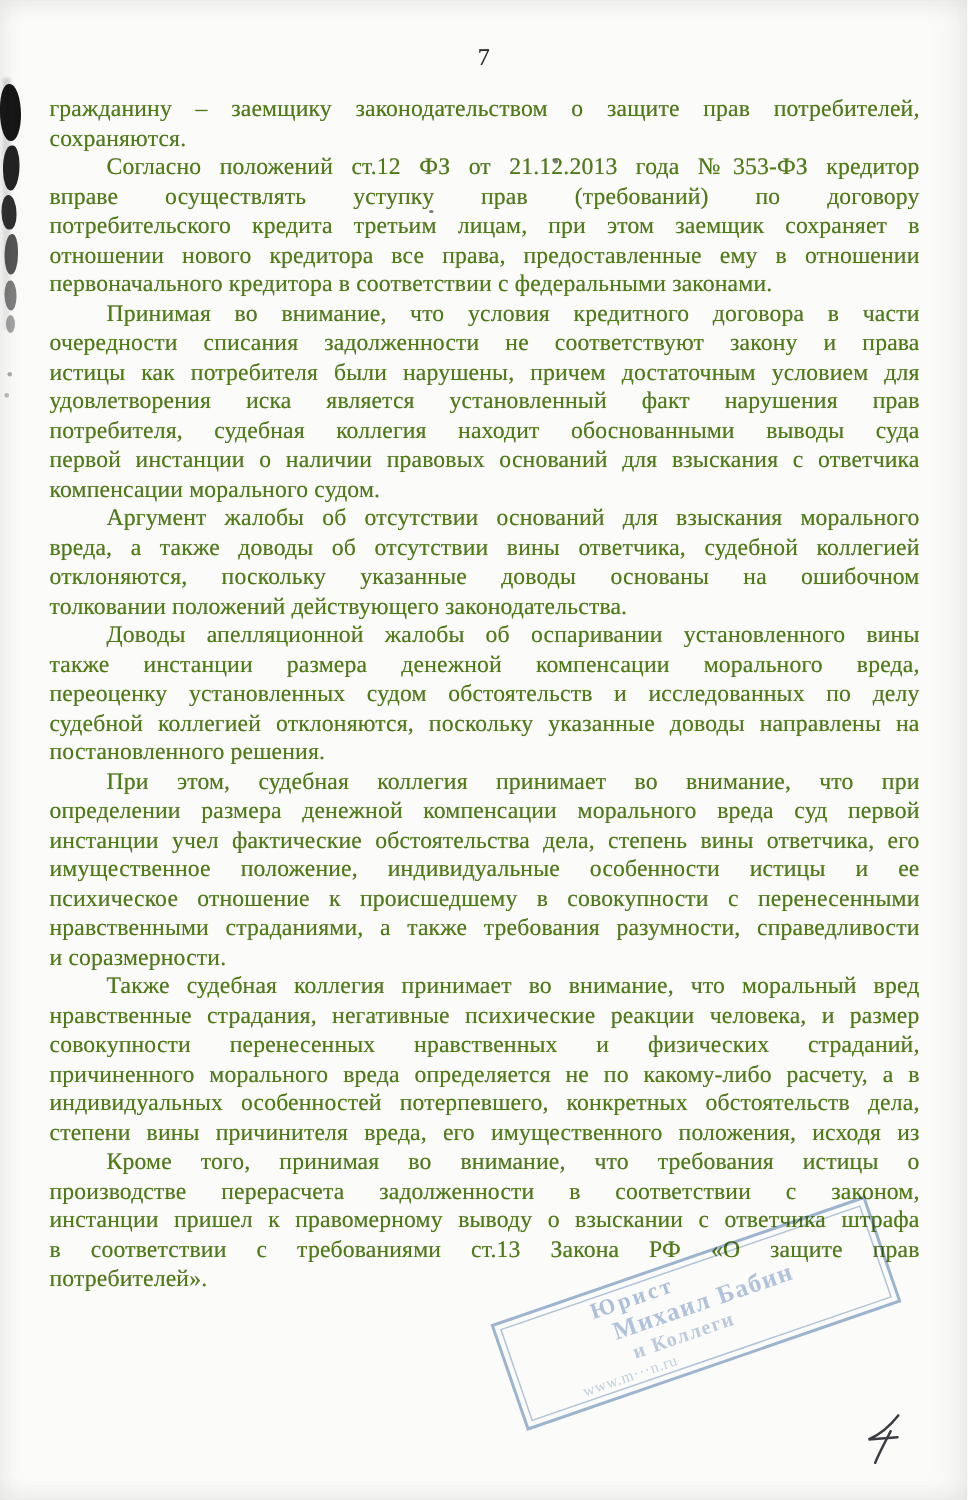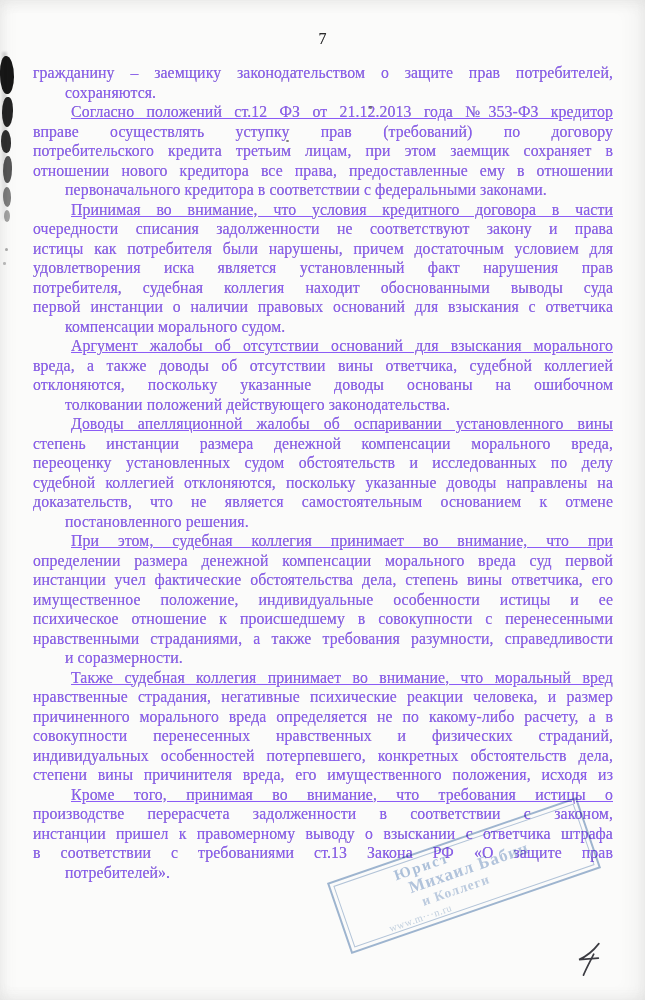--- a/index.html
+++ b/index.html
@@ -31,34 +31,34 @@
     text-align: center;
     font-size: 16px;
     color: #2b2b2d;
     text-shadow: 0 0 0.5px rgba(40,40,40,0.5);
   }
 
   .doc-body {
     position: absolute;
     left: 33px; top: 63px;
     width: 580px;
-    color: #8b5cf6;
+    color: #4d7c0f;
     font-size: 15.8px;
     line-height: 19.5px;
     letter-spacing: 0.1px;
     text-shadow: 0 0 0.5px rgba(30,30,30,0.45);
   }
   .line {
     height: 19.5px;
     text-align: justify;
     text-align-last: justify;
     overflow: visible;
   }
-  .line.last { text-align-last: left; margin-left: 32px; }
-  .line.indent { text-indent: 38px; text-decoration: underline; }
+  .line.last { text-align-last: left; }
+  .line.indent { text-indent: 38px; }
 
   
   .stamp {
     position: absolute;
     left: 332px; top: 838px;
     width: 264px; height: 75px;
     transform: rotate(-19deg);
     transform-origin: center center;
     border: 2px solid rgba(133, 163, 199, 0.78);
     mix-blend-mode: multiply;
@@ -124,36 +124,35 @@
       <div class="line">истицы как потребителя были нарушены, причем достаточным условием для</div>
       <div class="line">удовлетворения иска является установленный факт нарушения прав</div>
       <div class="line">потребителя, судебная коллегия находит обоснованными выводы суда</div>
       <div class="line">первой инстанции о наличии правовых оснований для взыскания с ответчика</div>
       <div class="line last">компенсации морального судом.</div>
       <div class="line indent">Аргумент жалобы об отсутствии оснований для взыскания морального</div>
       <div class="line">вреда, а также доводы об отсутствии вины ответчика, судебной коллегией</div>
       <div class="line">отклоняются, поскольку указанные доводы основаны на ошибочном</div>
       <div class="line last">толковании положений действующего законодательства.</div>
       <div class="line indent">Доводы апелляционной жалобы об оспаривании установленного вины</div>
-      <div class="line">степень инстанции размера денежной компенсации морального вреда,</div>
+      <div class="line">также инстанции размера денежной компенсации морального вреда,</div>
       <div class="line">переоценку установленных судом обстоятельств и исследованных по делу</div>
       <div class="line">судебной коллегией отклоняются, поскольку указанные доводы направлены на</div>
-      <div class="line">доказательств, что не является самостоятельным основанием к отмене</div>
       <div class="line last">постановленного решения.</div>
       <div class="line indent">При этом, судебная коллегия принимает во внимание, что при</div>
       <div class="line">определении размера денежной компенсации морального вреда суд первой</div>
       <div class="line">инстанции учел фактические обстоятельства дела, степень вины ответчика, его</div>
       <div class="line">имущественное положение, индивидуальные особенности истицы и ее</div>
       <div class="line">психическое отношение к происшедшему в совокупности с перенесенными</div>
       <div class="line">нравственными страданиями, а также требования разумности, справедливости</div>
       <div class="line last">и соразмерности.</div>
       <div class="line indent">Также судебная коллегия принимает во внимание, что моральный вред</div>
       <div class="line">нравственные страдания, негативные психические реакции человека, и размер</div>
+      <div class="line">совокупности перенесенных нравственных и физических страданий,</div>
       <div class="line">причиненного морального вреда определяется не по какому-либо расчету, а в</div>
-      <div class="line">совокупности перенесенных нравственных и физических страданий,</div>
       <div class="line">индивидуальных особенностей потерпевшего, конкретных обстоятельств дела,</div>
       <div class="line">степени вины причинителя вреда, его имущественного положения, исходя из</div>
       <div class="line indent">Кроме того, принимая во внимание, что требования истицы о</div>
       <div class="line">производстве перерасчета задолженности в соответствии с законом,</div>
       <div class="line">инстанции пришел к правомерному выводу о взыскании с ответчика штрафа</div>
       <div class="line">в соответствии с требованиями ст.13 Закона РФ «О защите прав</div>
       <div class="line last">потребителей».</div>
     </div>
 
   <div class="stamp">

